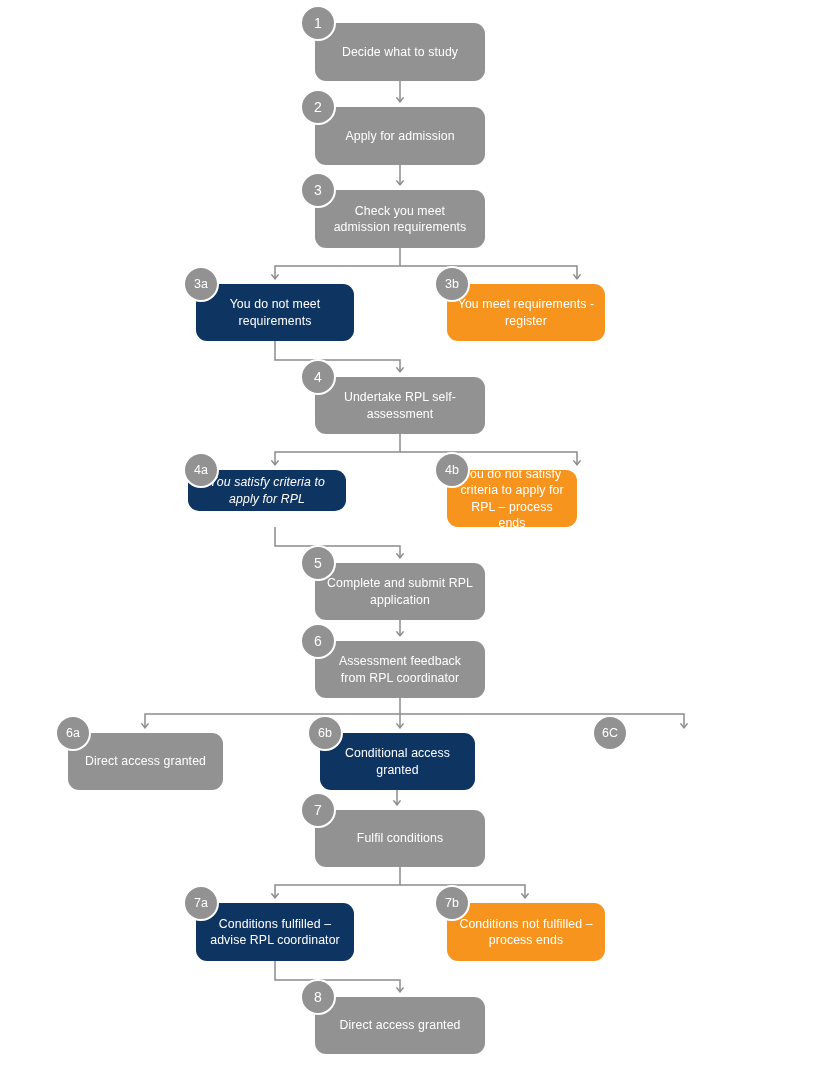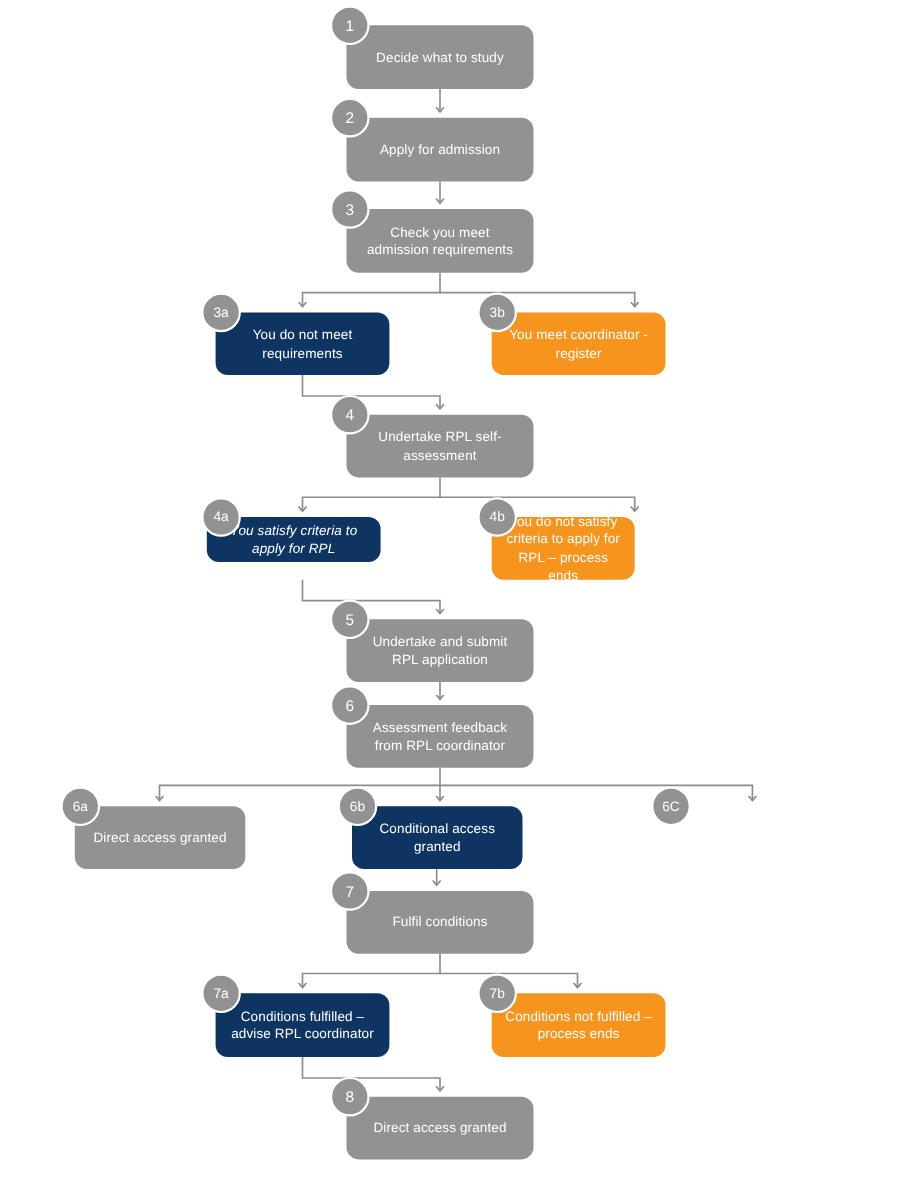--- a/index.html
+++ b/index.html
@@ -135,21 +135,21 @@
     <span>3a</span>
   </div>
   <div class="node navy" style="left:196px; top:284px; width:158px; height:57px;text-align:center;">
     <span class="node-label">You do not meet requirements</span>
   </div>
 
   <div class="badge small-label" style="left:434px; top:266px;">
     <span>3b</span>
   </div>
   <div class="node orange" style="left:447px; top:284px; width:158px; height:57px;">
-    <span class="node-label">You meet coordinator - register</span>
+    <span class="node-label">You meet requirements - register</span>
   </div>
 
   <div class="badge" style="left:300px; top:359px;">
     <span>4</span>
   </div>
   <div class="node gray" style="left:315px; top:377px; width:170px; height:57px;">
     <span class="node-label">Undertake RPL self-assessment</span>
   </div>
 
   <div class="badge small-label" style="left:183px; top:452px;">
@@ -163,21 +163,21 @@
     <span>4b</span>
   </div>
   <div class="node orange" style="left:447px; top:470px; width:130px; height:57px;">
     <span class="node-label">You do not satisfy criteria to apply for RPL – process ends</span>
   </div>
 
   <div class="badge" style="left:300px; top:545px;">
     <span>5</span>
   </div>
   <div class="node gray" style="left:315px; top:563px; width:170px; height:57px;">
-    <span class="node-label">Undertake and submit RPL application</span>
+    <span class="node-label">Complete and submit RPL application</span>
   </div>
 
   <div class="badge" style="left:300px; top:623px;">
     <span>6</span>
   </div>
   <div class="node gray" style="left:315px; top:641px; width:170px; height:57px;">
     <span class="node-label">Assessment feedback from RPL coordinator</span>
   </div>
 
   <div class="badge small-label" style="left:55px; top:715px;">

